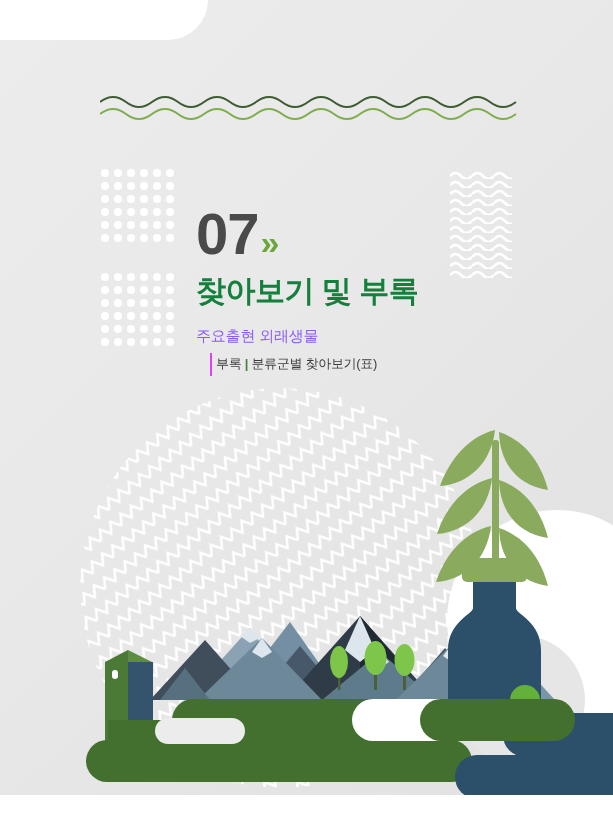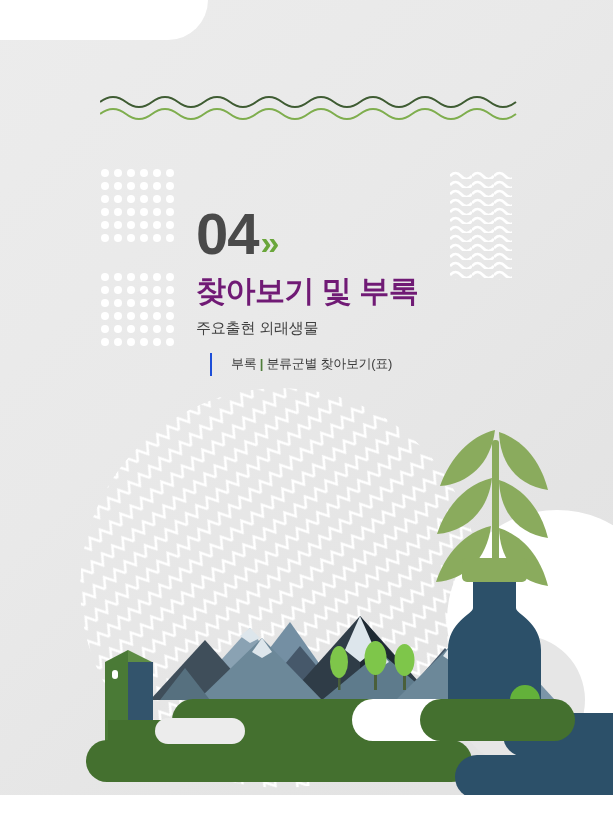--- a/index.html
+++ b/index.html
@@ -63,30 +63,30 @@
     font-size:58px;font-weight:700;color:#4a4a4a;letter-spacing:-1px;
     font-family:"Liberation Sans","DejaVu Sans",sans-serif;
   }
   .chev{
     margin-left:2px;margin-bottom:4px;
     font-size:34px;font-weight:700;color:#6aa63b;letter-spacing:-4px;
     line-height:1;
   }
   .h1{
     margin-top:8px;
-    font-size:30px;font-weight:700;color:#701a75;letter-spacing:-0.5px;
+    font-size:30px;font-weight:700;color:#15803d;letter-spacing:-0.5px;
   }
   .h2{
-    margin-top:7px;
-    font-size:15px;font-weight:400;color:#404040;letter-spacing:-0.2px;
+    margin-top:15px;
+    font-size:15px;font-weight:400;color:#8b5cf6;letter-spacing:-0.2px;
   }
   .toc{
     position:absolute;left:210px;top:353px;
-    padding-left:19px;
-    border-left:2px solid #1d4ed8;
+    padding-left:4px;
+    border-left:2px solid #d946ef;
   }
   .toc-item{
     font-size:13px;color:#3b3b3b;line-height:1.75;letter-spacing:-0.3px;
     white-space:nowrap;
   }
   .toc-sep{color:#4e7d3a;font-weight:700;}
 
   
   .scene{position:absolute;left:0;top:400px;width:613px;height:440px;}
 </style>
@@ -132,21 +132,21 @@
       </defs>
       <circle cx="200" cy="200" r="200" fill="url(#zz)"></circle>
     </svg>
   </div>
 
   <div class="white-circle"></div>
   <div class="grey-circle-sm"></div>
 
   <div class="title-wrap">
     <div class="num-row">
-      <div class="num">04</div>
+      <div class="num">07</div>
       <div class="chev">»</div>
     </div>
     <div class="h1">찾아보기 및 부록</div>
     <div class="h2">주요출현 외래생물</div>
   </div>
 
   <div class="toc">
     <div class="toc-item">
       <span>부록</span>
       <span class="toc-sep">|</span>

